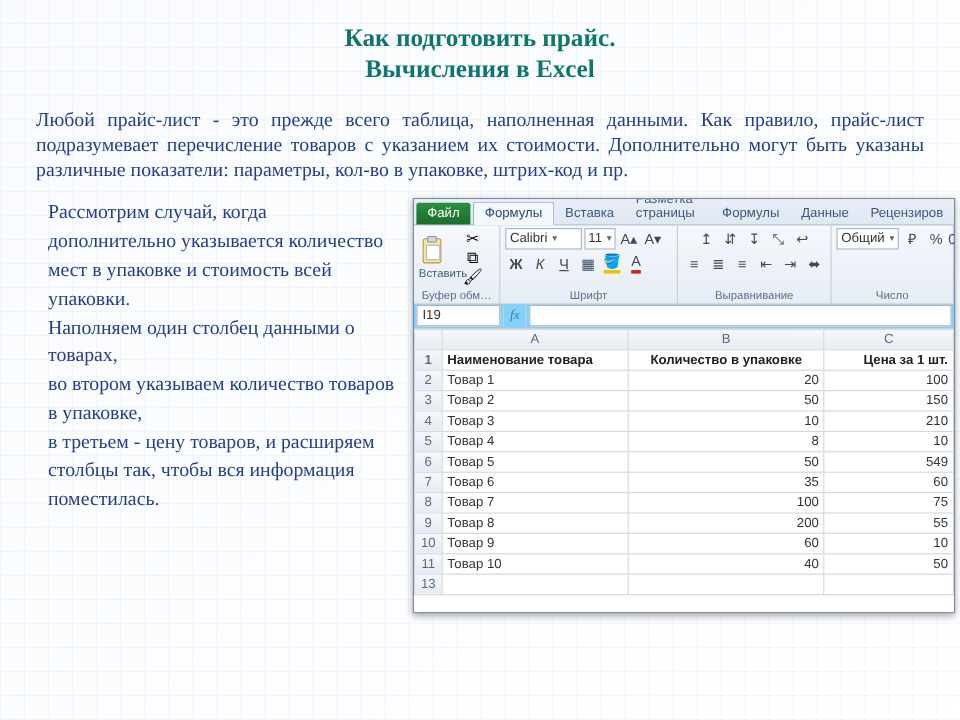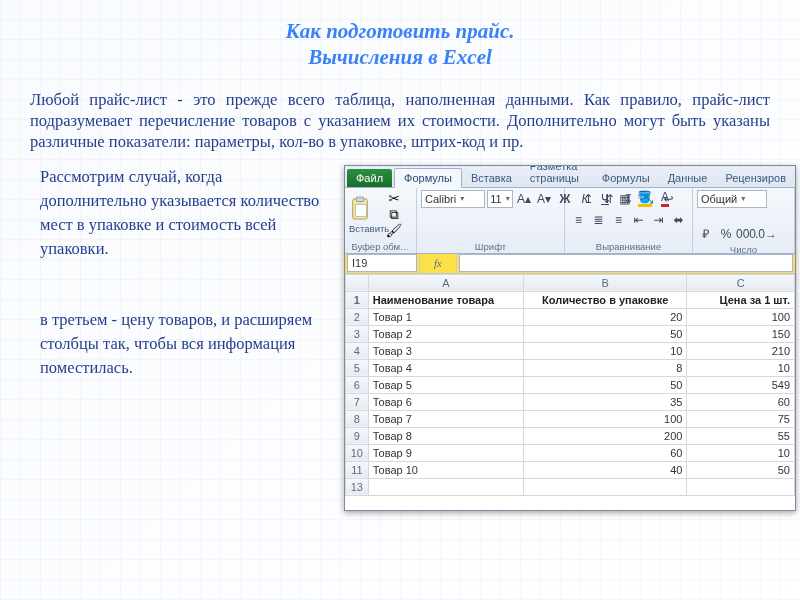--- a/index.html
+++ b/index.html
@@ -8,22 +8,21 @@
     font-family: Georgia, 'Times New Roman', serif;
     background:
       linear-gradient(rgba(255,255,255,0.6), rgba(255,255,255,0.6)),
       repeating-linear-gradient(0deg, rgba(120,160,210,0.18) 0 1px, transparent 1px 20px),
       repeating-linear-gradient(90deg, rgba(120,160,210,0.18) 0 1px, transparent 1px 20px),
       linear-gradient(135deg, #eef4fb 0%, #f9fbfe 60%, #ffffff 100%);
     position: relative; overflow: hidden;
   }
   .title {
     text-align: center;
-    color: #3b82f6;
-    font-style: italic;
+    color: #0f766e;
     font-weight: bold;
     font-size: 21px;
     line-height: 1.25;
     padding: 18px 20px 8px;
   }
   .intro {
     color: #243e8f;
     font-size: 16.5px;
     line-height: 1.3;
     padding: 10px 30px 8px 30px;
@@ -119,29 +118,29 @@
     display:flex; align-items:center; justify-content:center;
     font-size: 12px; color:#3b4a5e; background:transparent;
   }
   .numfmt {
     width: 70px;
   }
   
   .fxbar {
     display:flex; align-items:center;
     height: 20px; border-bottom: 1px solid #b9c6d4;
-    background: #fde047;
+    background: #7dd3fc;
   }
   .namebox {
     width: 70px; height: 18px; margin:1px 2px;
     border:1px solid #a8b8cc; background:#fff;
     font-size:11px; padding:0 4px; display:flex; align-items:center;
   }
   .fxlabel {
-    width: 38px; text-align:center; font-style:italic; color:#5a718e;
+    width: 20px; text-align:center; font-style:italic; color:#5a718e;
     border-left:1px solid #c2cfdd; border-right:1px solid #c2cfdd;
     height:100%; display:flex; align-items:center; justify-content:center;font-family:Liberation Serif, serif;
   }
   .fxinput { flex:1; height:18px; margin:1px 2px; border:1px solid #a8b8cc; background:#fff; }
   
   .grid { flex:1; overflow:hidden; background:#fff; }
   table.sheet { border-collapse: collapse; width: 100%; table-layout: fixed; }
   .sheet th, .sheet td {
     border: 1px solid #d4d9df;
     font-size: 11px;
@@ -170,21 +169,21 @@
 <body>
 
 <div class="title">
   <span>Как подготовить прайс.</span><br>
   <span>Вычисления в Excel</span>
 </div>
 
 <div class="intro">Любой прайс-лист - это прежде всего таблица, наполненная данными. Как правило, прайс-лист подразумевает перечисление товаров с указанием их стоимости. Дополнительно могут быть указаны различные показатели: параметры, кол-во в упаковке, штрих-код и пр.</div>
 
 <div class="lower">
-  <div class="lefttext" id="lefttext"><span>Рассмотрим случай, когда дополнительно указывается количество мест в упаковке и стоимость всей упаковки.</span><br><br><br><span>в третьем - цену товаров, и расширяем столбцы так, чтобы вся информация поместилась.</span></div>
+  <div class="lefttext" id="lefttext"><span>Рассмотрим случай, когда дополнительно указывается количество мест в упаковке и стоимость всей упаковки.</span><br><span>Наполняем один столбец данными о товарах,</span><br><span>во втором указываем количество товаров в упаковке,</span><br><span>в третьем - цену товаров, и расширяем столбцы так, чтобы вся информация поместилась.</span></div>
 
   <div class="excelwrap">
 
     <div class="tabs">
       <div class="tab file">Файл</div>
       <div id="tabs-rest" style="display: contents;"></div>
     <div class="tab active">Формулы</div>
         <div class="tab">Вставка</div>
         <div class="tab">Разметка страницы</div>
         <div class="tab">Формулы</div>
@@ -212,21 +211,21 @@
             </button>
             <button class="smallbtn">
               <span class="icon">🖌</span>
             </button>
           </div>
         </div>
         <div class="glabel">Буфер обм…</div>
       </div>
 
       <div class="group" style="width:148px">
-        <div class="gcontent" style="flex-direction:row; align-items:flex-start; gap:3px;">
+        <div class="gcontent" style="flex-direction:column; align-items:flex-start; gap:3px;">
           <div class="btnrow">
             <div class="combo fontname">
               <span>Calibri</span>
                 <span class="caret">▾</span>
             </div>
             <div class="combo fontsize">
               <span>11</span>
                 <span class="caret">▾</span>
             </div>
             <button class="ribbtn">
@@ -297,21 +296,21 @@
               </button>
             <button class="ribbtn">
                 <span>⬌</span>
               </button>
           </div>
         </div>
         <div class="glabel">Выравнивание</div>
       </div>
 
       <div class="group" style="flex:1; min-width:80px">
-        <div class="gcontent" style="flex-direction:column; gap:17px; align-items:flex-start;">
+        <div class="gcontent" style="flex-direction:row; gap:2px; align-items:flex-start;">
           <div class="combo numfmt">
             <span>Общий</span>
               <span class="caret">▾</span>
           </div>
           <div class="btnrow">
             <button class="ribbtn">
                 <span>₽</span>
               </button>
             <button class="ribbtn">
                 <span>%</span>

